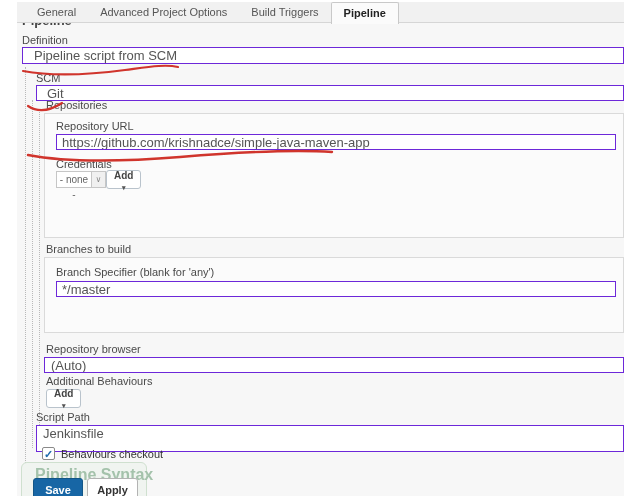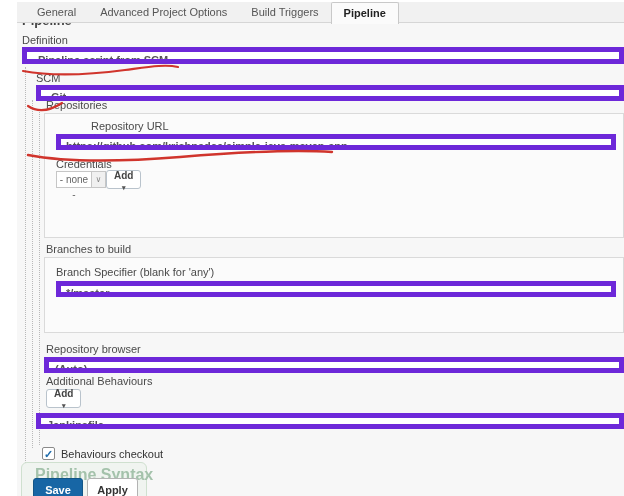--- a/index.html
+++ b/index.html
@@ -15,22 +15,22 @@
   .tab { font-size:11px; color:#555; line-height:21px; padding:0 12px; cursor:default; }
   .tab.active { background:#fbfbfb; border:1px solid #c9c9c9; border-bottom:none; font-weight:bold;
                 color:#222; height:22px; line-height:20px; border-radius:2px 2px 0 0; }
 
   
   .cut-heading { position:absolute; left:22px; top:23px; width:90px; height:7px; overflow:hidden; z-index:1; }
   .cut-heading span { position:absolute; left:0; top:-10px; font-size:13px; font-weight:bold; color:#444; }
 
   .lbl { position:absolute; font-size:11px; color:#4a4a4a; white-space:nowrap; }
 
-  .select, .input { position:absolute; background:#ffffff; border:5px solid #6d28d9; font-size:11px;
-                    color:#555; overflow:hidden; white-space:nowrap;font-weight:bold; }
+  .select, .input { position:absolute; background:#ffffff; border:1px solid #6d28d9; font-size:13px;
+                    color:#555; overflow:hidden; white-space:nowrap; }
   .select span, .input span { display:block; line-height:15px; }
 
   .guide { position:absolute; width:0; border-left:1px dotted #b9b9b9; }
 
   .panel { position:absolute; right:0; background:#fbfbfb; border:1px solid #dadada; }
 
   .mini-select { position:absolute; height:17px; background:#fff; border:1px solid #c6c6c6;
                  font-size:10px; color:#666; text-align:center; line-height:15px; }
   .mini-chevron { position:absolute; height:17px; width:14px; background:#f0f0f0; border:1px solid #c6c6c6;
                   border-left:none; font-size:8px; color:#888; text-align:center; line-height:16px; }
@@ -82,21 +82,21 @@
   <div class="guide" style="left:39px; top:112px; height:333px;"></div>
 
   <div class="lbl" style="left:36px; top:72px;">SCM</div>
   <div class="select" style="left:36px; top:85px; right:0; height:16px;">
     <span style="padding-left:10px;">Git</span>
   </div>
 
   <div class="lbl" style="left:46px; top:99px;">Repositories</div>
   <div class="panel" style="left:44px; top:113px; height:125px;"></div>
 
-  <div class="lbl" style="left:56px; top:120px;margin-left:35px;">Repository URL</div>
+  <div class="lbl" style="left:56px; top:120px;">Repository URL</div>
   <div class="input" style="left:56px; top:134px; right:8px; height:16px;">
     <span style="padding-left:5px;">https://github.com/krishnadce/simple-java-maven-app</span>
   </div>
 
   <div class="lbl" style="left:56px; top:158px;">Credentials</div>
   <div class="mini-select" style="left:56px; top:171px; width:36px;">- none -</div>
   <div class="mini-chevron" style="left:92px; top:171px;">∨</div>
   <div class="btn-add" style="left:106px; top:170px;">
     <svg class="key-icon" width="11" height="8" viewBox="0 0 11 8">
       <circle cx="2.8" cy="4" r="2.4" fill="#c9a227"></circle>
@@ -120,21 +120,21 @@
     <span style="padding-left:6px;">(Auto)</span>
   </div>
 
   <div class="lbl" style="left:46px; top:375px;">Additional Behaviours</div>
   <div class="btn-add" style="left:46px; top:389px;">
     <span>Add</span>
     <span class="caret">▾</span>
   </div>
 
   <div class="lbl" style="left:36px; top:411px;">Script Path</div>
-  <div class="input" style="left:36px; top:413px; right:0; height:16px;">
+  <div class="input" style="left:36px; top:425px; right:0; height:27px;">
     <span style="padding-left:6px;">Jenkinsfile</span>
   </div>
 
   <div class="checkbox" style="left:42px; top:447px;">✓</div>
   <div class="lbl" style="left:61px; top:448px; color:#333;">Behaviours checkout</div>
 
   <div class="sticker"></div>
   <div class="syntax-link">Pipeline Syntax</div>
   <div class="btn btn-save">Save</div>
   <div class="btn btn-apply">Apply</div>

